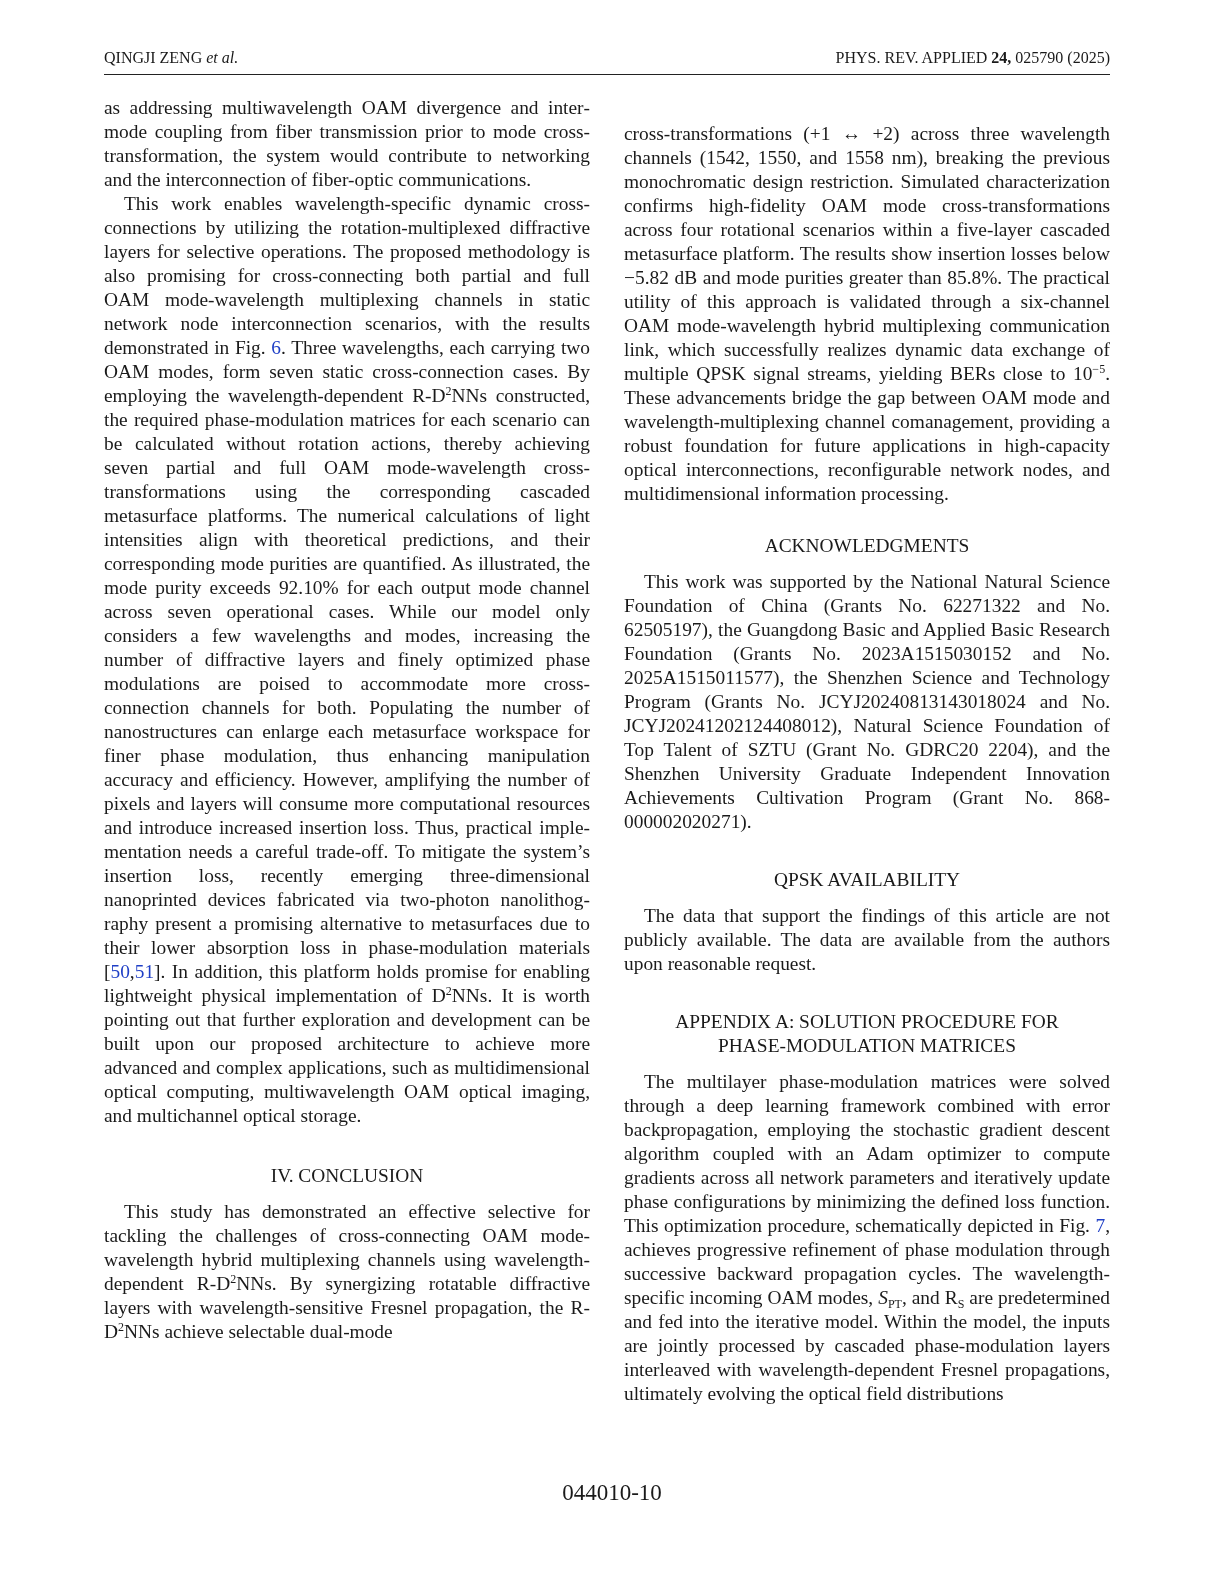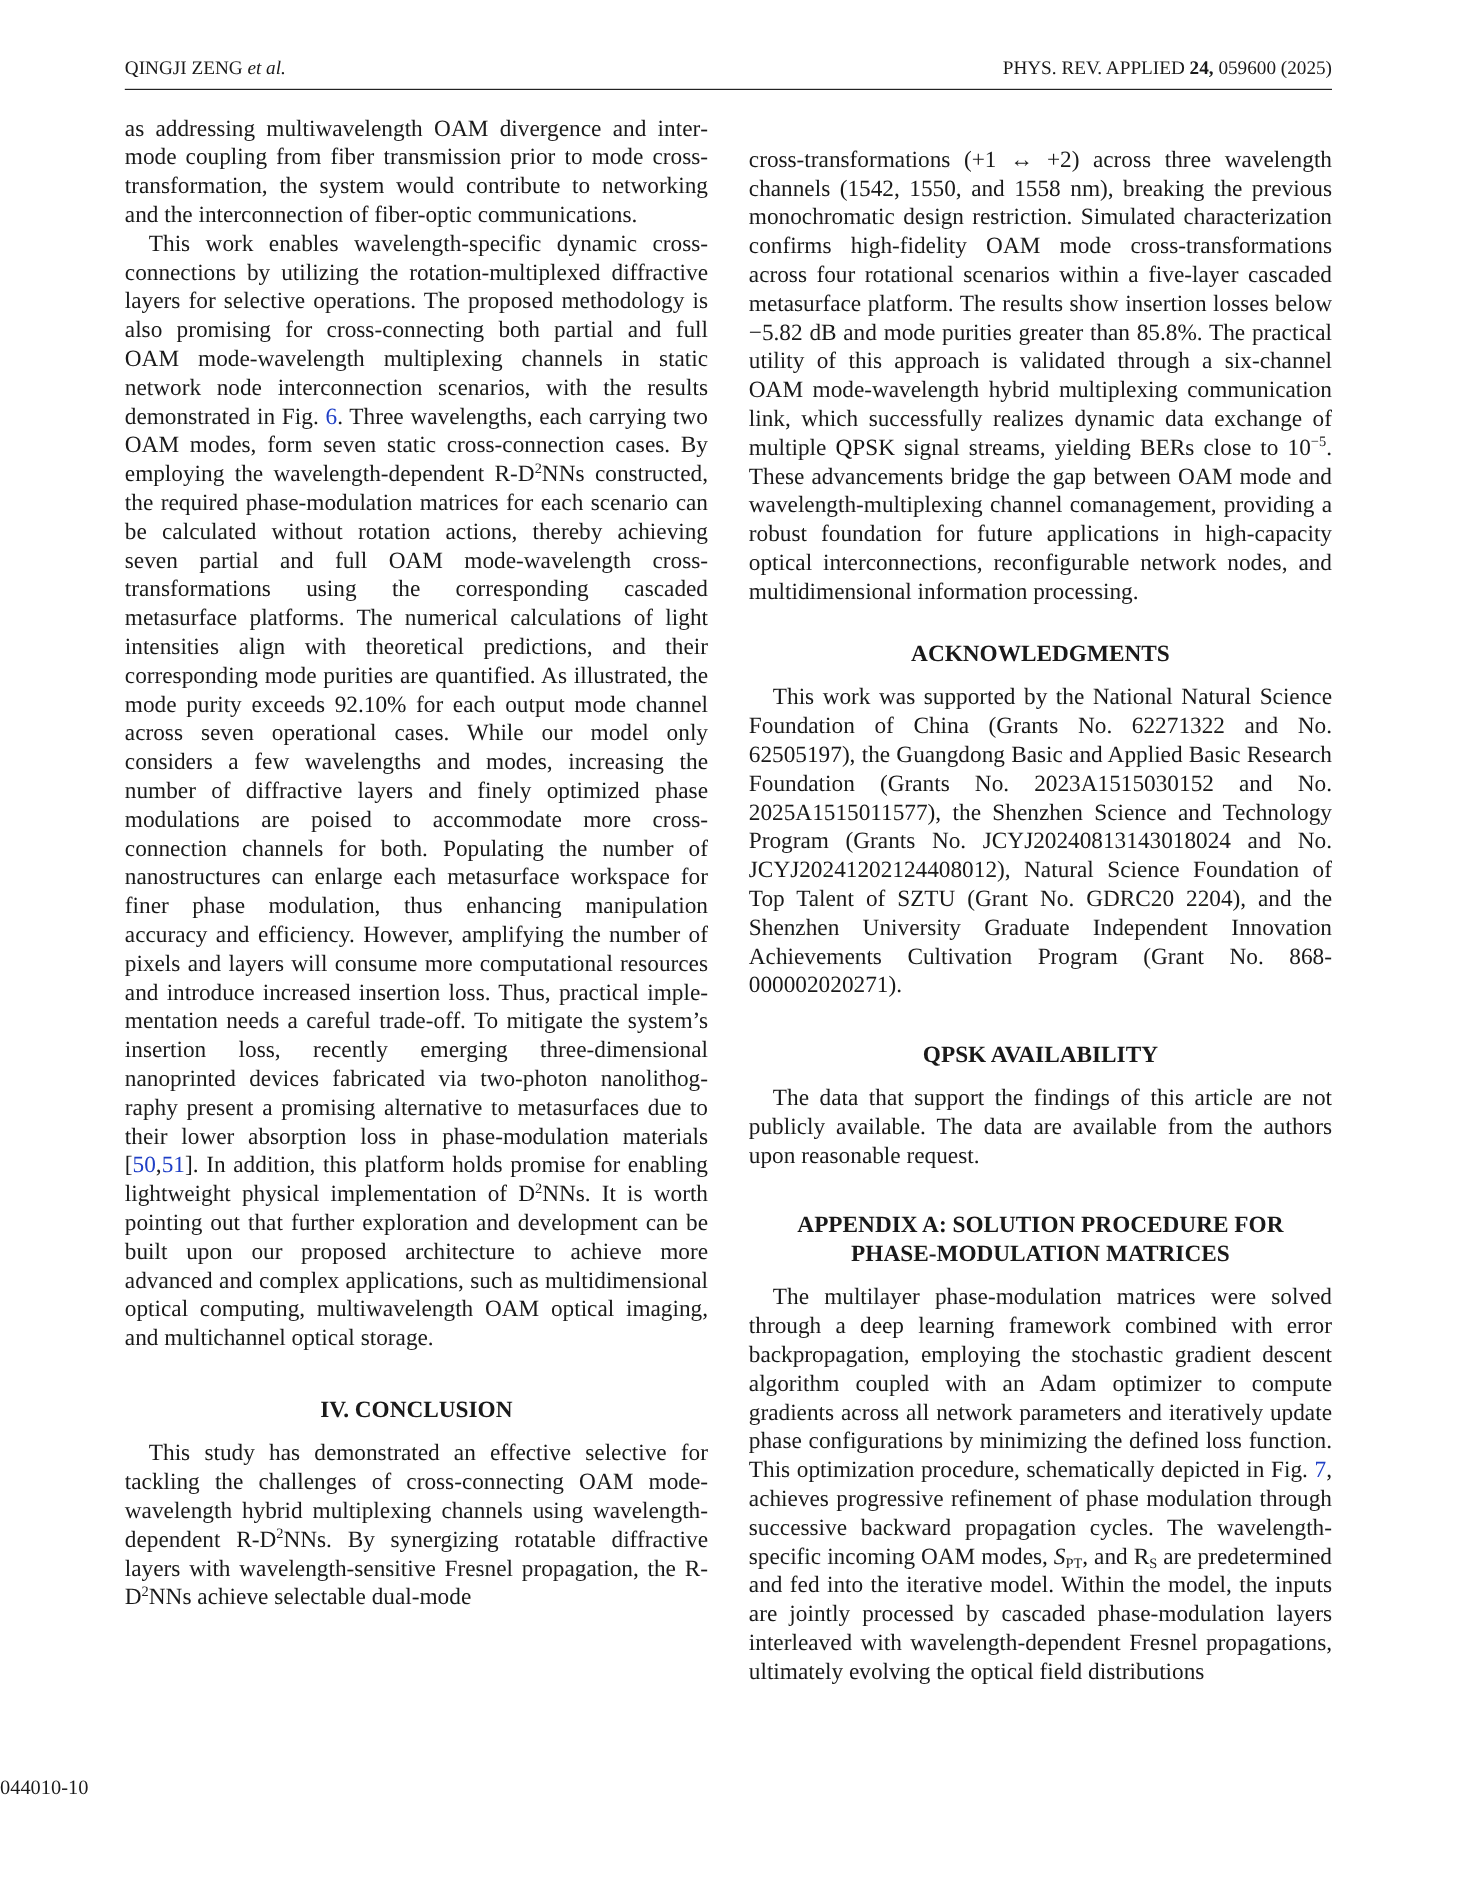--- a/index.html
+++ b/index.html
@@ -10,40 +10,40 @@
   .header .left { position: absolute; left: 0; top: 0; }
   .header .right { position: absolute; right: 0; top: 0; }
   .rule { position: absolute; left: 104px; top: 74px; width: 1006px; height: 0;
           border-top: 1.5px solid #222; }
   .col { position: absolute; top: 96px; width: 486px; font-size: 19.4px; line-height: 24px;
          text-align: justify; hyphens: manual; }
   .col.left { left: 104px; }
   .col.right { left: 624px; margin-top: 26px; }
   p { margin: 0; text-indent: 0; }
   p.indent { text-indent: 20px; }
-  h2 { margin: 0; font-size: 19.4px; font-weight: bold; text-align: center; line-height: 24px; }
+  h2 { margin: 0; font-size: 19.4px; font-weight: normal; text-align: center; line-height: 24px; }
   .link { color: #1f3fc6; }
   sup { font-size: 12px; line-height: 0; vertical-align: 7px; }
   sub { font-size: 12px; line-height: 0; vertical-align: -4px; }
-  .footer { position: absolute; left: 0; width: 1224px; top: 1480px; text-align: left; font-size: 17px; }
+  .footer { position: absolute; left: 0; width: 1224px; top: 1480px; text-align: center; font-size: 23px; }
   .gap-l1 { height: 36px; }
   .gap-r1 { height: 28px; }
   .gap-r2 { height: 12px; }
   .gap-r3 { height: 34px; }
   .gap-r4 { height: 12px; }
   .gap-r5 { height: 34px; }
   .gap-r6 { height: 12px; }
   .gap-l2 { height: 12px; }
 </style>
 </head>
 <body>
 
 <div class="header">
   <span class="left"><span>QINGJI ZENG</span> <i>et al.</i></span>
-  <span class="right"><span>PHYS. REV. APPLIED</span> <b>24,</b> <span>059600 (2025)</span></span>
+  <span class="right"><span>PHYS. REV. APPLIED</span> <b>24,</b> <span>025790 (2025)</span></span>
 </div>
 <div class="rule"></div>
 
 <div class="col left">
   <p>as addressing multiwavelength OAM divergence and inter­mode coupling from fiber transmission prior to mode cross-transformation, the system would contribute to net­working and the interconnection of fiber-optic communi­cations.</p>
   <p class="indent"><span>This work enables wavelength-specific dynamic cross-connections by utilizing the rotation-multiplexed diffrac­tive layers for selective operations. The proposed methodology is also promising for cross-connecting both partial and full OAM mode-wavelength multiplexing channels in static network node interconnection scenar­ios, with the results demonstrated in Fig. </span><a class="link">6</a><span>. Three wave­lengths, each carrying two OAM modes, form seven static cross-connection cases. By employing the wavelength-dependent R-D</span><sup>2</sup><span>NNs constructed, the required phase-modulation matrices for each scenario can be calculated without rotation actions, thereby achieving seven par­tial and full OAM mode-wavelength cross-transformations using the corresponding cascaded metasurface platforms. The numerical calculations of light intensities align with theoretical predictions, and their corresponding mode puri­ties are quantified. As illustrated, the mode purity exceeds 92.10% for each output mode channel across seven oper­ational cases. While our model only considers a few wavelengths and modes, increasing the number of diffrac­tive layers and finely optimized phase modulations are poised to accommodate more cross-connection channels for both. Populating the number of nanostructures can enlarge each metasurface workspace for finer phase mod­ulation, thus enhancing manipulation accuracy and effi­ciency. However, amplifying the number of pixels and layers will consume more computational resources and introduce increased insertion loss. Thus, practical imple­mentation needs a careful trade-off. To mitigate the sys­tem’s insertion loss, recently emerging three-dimensional nanoprinted devices fabricated via two-photon nanolithog­raphy present a promising alternative to metasurfaces due to their lower absorption loss in phase-modulation mate­rials [</span><a class="link">50</a><span>,</span><a class="link">51</a><span>]. In addition, this platform holds promise for enabling lightweight physical implementation of D</span><sup>2</sup><span>NNs. It is worth pointing out that further exploration and development can be built upon our proposed architec­ture to achieve more advanced and complex applications, such as multidimensional optical computing, multiwave­length OAM optical imaging, and multichannel optical storage.</span></p>
   <div class="gap-l1"></div>
   <h2>IV. CONCLUSION</h2>
   <div class="gap-l2"></div>
   <p class="indent"><span>This study has demonstrated an effective selective for tackling the challenges of cross-connecting OAM mode-wavelength hybrid multiplexing channels using wavelength-dependent R-D</span><sup>2</sup><span>NNs. By synergizing rotat­able diffractive layers with wavelength-sensitive Fresnel propagation, the R-D</span><sup>2</sup><span>NNs achieve selectable dual-mode</span></p>

